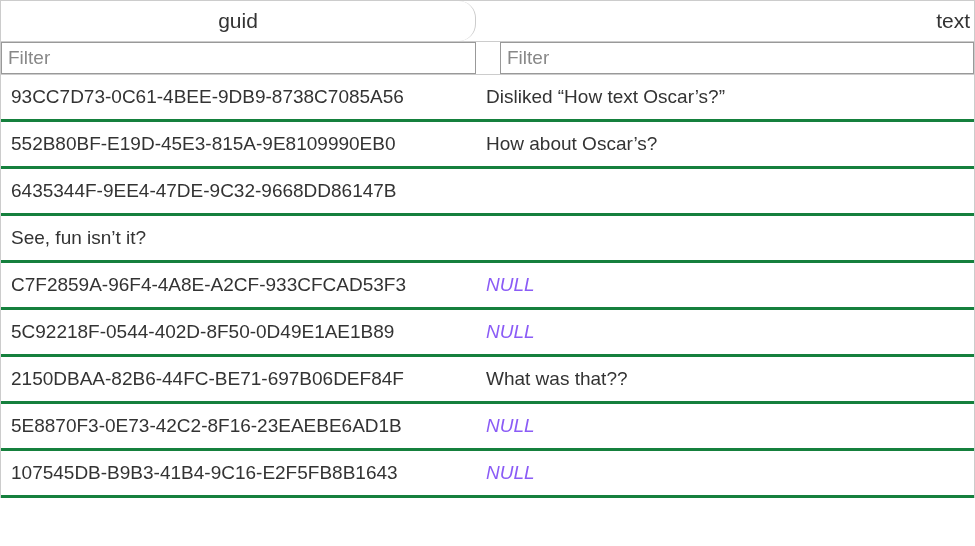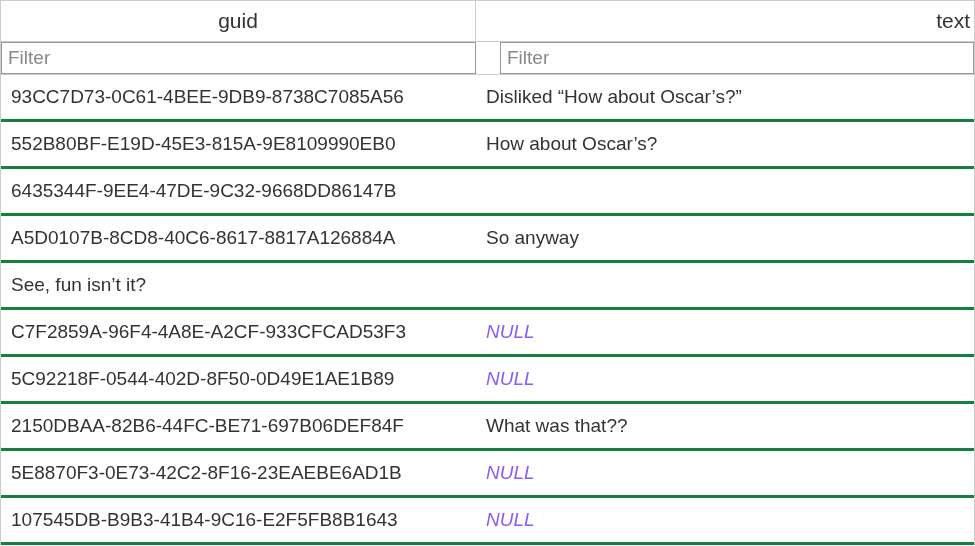--- a/index.html
+++ b/index.html
@@ -25,20 +25,21 @@
     }
     .header-cell {
       text-align: center;
       padding: 8px 4px;
       font-size: 21px;
       color: #333333;
     }
     .header-cell.col-guid {
       width: 475px;
       border-right: 1px solid #cccccc;
+      border-radius: 17px;
     }
     .header-cell.col-text {
       flex: 1;
       text-align: right;
     }
     .filter-row {
       display: flex;
       border-bottom: 1px solid #cccccc;
       gap: 24px;
     }
@@ -101,33 +102,29 @@
       <input type="text" class="filter-input" placeholder="Filter" style="">
     </div>
     <div class="filter-cell col-text">
       <input type="text" class="filter-input" placeholder="Filter" style="">
     </div>
   </div>
 
   <div id="rows-container">
       <div class="data-row">
         <div class="data-cell col-guid">93CC7D73-0C61-4BEE-9DB9-8738C7085A56</div>
-        <div class="data-cell col-text">Disliked “How about Oscar’s?”</div>
+        <div class="data-cell col-text">Disliked “How text Oscar’s?”</div>
       </div>
       <div class="data-row">
         <div class="data-cell col-guid">552B80BF-E19D-45E3-815A-9E8109990EB0</div>
         <div class="data-cell col-text">How about Oscar’s?</div>
       </div>
       <div class="data-row">
         <div class="data-cell col-guid">6435344F-9EE4-47DE-9C32-9668DD86147B</div>
         <div class="data-cell col-text"></div>
-      </div>
-      <div class="data-row">
-        <div class="data-cell col-guid">A5D0107B-8CD8-40C6-8617-8817A126884A</div>
-        <div class="data-cell col-text">So anyway</div>
       </div>
       <div class="data-row">
         <div class="data-cell col-text">See, fun isn’t it?</div>
       </div>
       <div class="data-row">
         <div class="data-cell col-guid">C7F2859A-96F4-4A8E-A2CF-933CFCAD53F3</div>
         <div class="data-cell col-text"><span class="null-val">NULL</span></div>
       </div>
       <div class="data-row">
         <div class="data-cell col-guid">5C92218F-0544-402D-8F50-0D49E1AE1B89</div>

